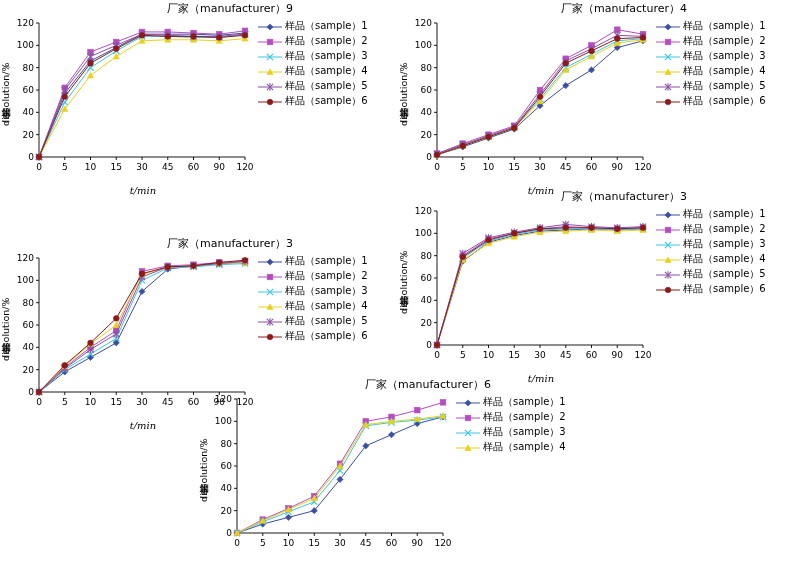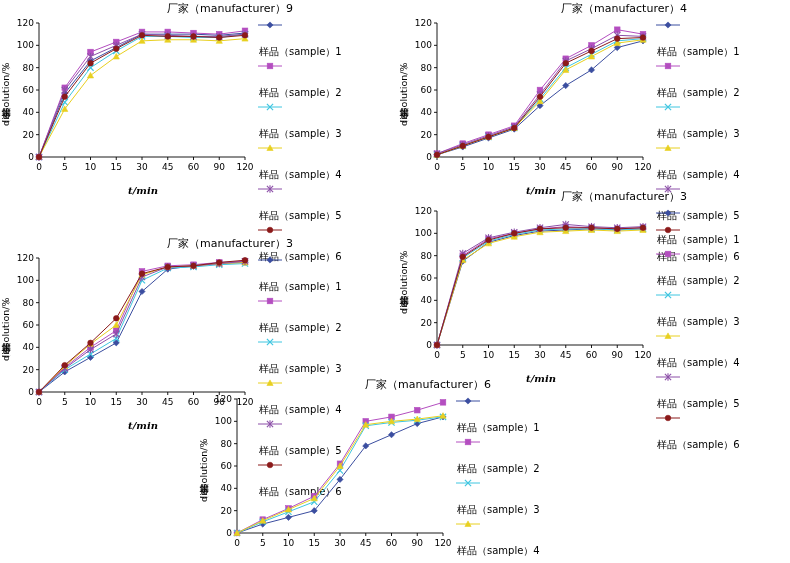--- a/index.html
+++ b/index.html
@@ -20,31 +20,29 @@
     font-size:9.5px;font-family:"DejaVu Sans",sans-serif;
     white-space:nowrap;letter-spacing:0px;
     text-align:center;
   }
   .svg-wrap{position:relative;}
   .legend{
     display:flex;flex-direction:column;justify-content:flex-start;
     margin-left:4px;
   }
   .legend-item{
-    display:flex;align-items:flex-start;white-space:nowrap;
+    display:flex;align-items:flex-end;white-space:nowrap;
     font-size:10px;font-family:"DejaVu Sans",sans-serif;
     margin-bottom:1px;
-    flex-direction:column;
   }
   .legend-mark{width:26px;height:12px;flex:0 0 26px;}
   .legend-label{padding-left:2px;}
   .xlabel{
     font-size:10px;font-style:italic;text-align:center;
     font-family:"DejaVu Serif",serif;
-    font-weight:bold;
   }
   text{font-family:"DejaVu Sans",sans-serif;}
 </style>
 </head>
 <body>
 
 <div class="panel" style="left:0px;top:2px;width:400px;">
   <div class="panel-title" style="padding-left:60px;">厂家（manufacturer）9</div>
   <div class="plot-row">
     <div class="ylabel" style="height:150px;margin-top:4px;">溶出量（dissolution）/%</div>

